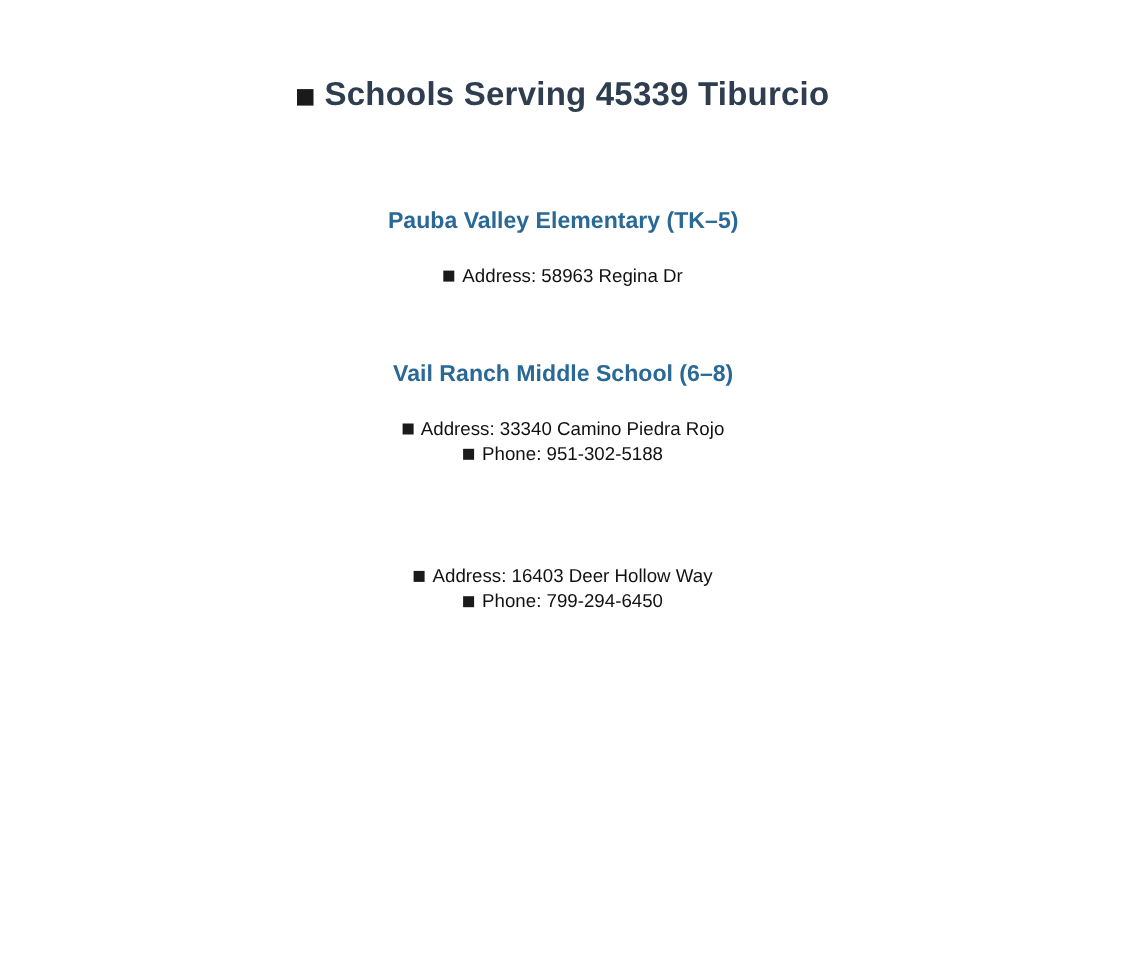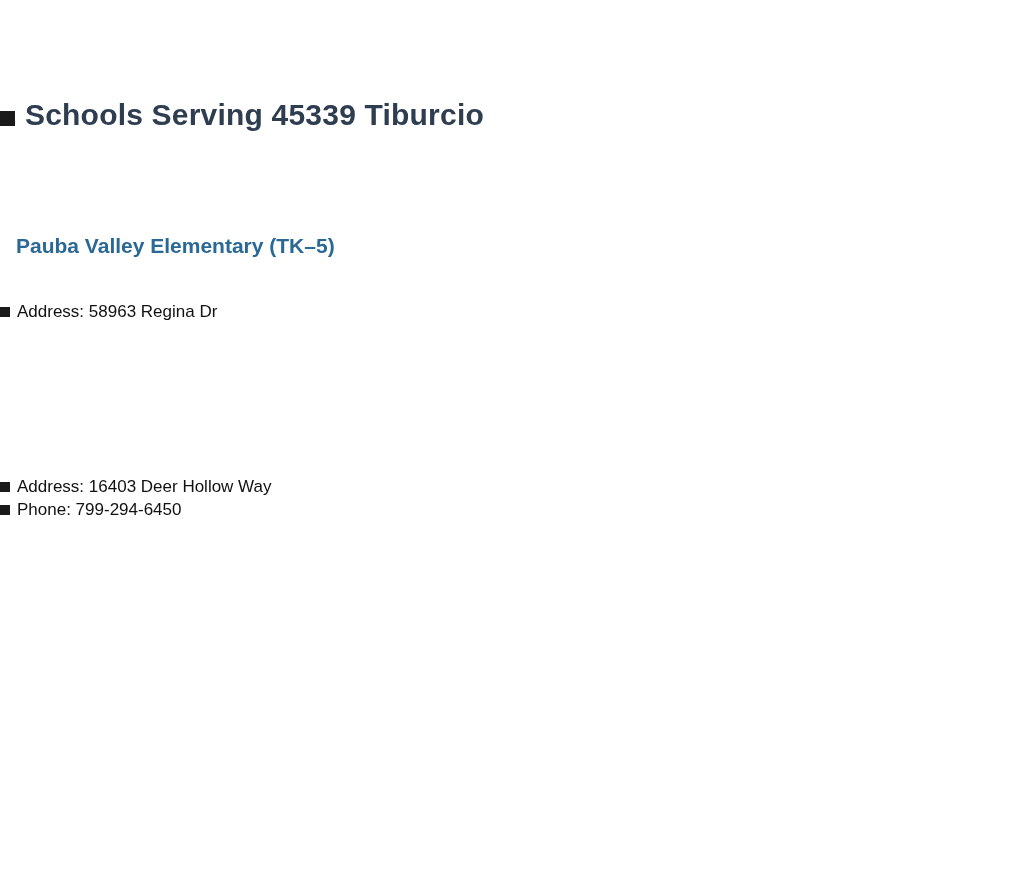--- a/index.html
+++ b/index.html
@@ -12,22 +12,22 @@
     background: #ffffff;
     font-family: "Liberation Sans", sans-serif;
     color: #000000;
     overflow: hidden;
   }
   .page {
     position: relative;
     width: 1024px;
     height: 658px;
     box-sizing: border-box;
-    padding-top: 97px;
-    text-align: left;
+    padding-top: 68px;
+    text-align: center;
   }
   .page-title {
     font-size: 30px;
     font-weight: bold;
     color: #2e3d4f;
     letter-spacing: 0.2px;
     line-height: 1.2;
     margin: 0;
   }
   .bullet-sq {
@@ -46,21 +46,21 @@
     margin-right: 7px;
     top: 0px;
   }
   .school-block {
     margin-top: 0;
   }
   .school-name {
     font-size: 21px;
     font-weight: bold;
     color: #2a6896;
-    margin: 16px;
+    margin: 0;
     line-height: 1.3;
   }
   .detail-line {
     font-size: 17px;
     color: #111111;
     line-height: 1.33;
     margin: 0;
   }
   .spacer-title-to-first { height: 83px; }
   .spacer-name-to-detail { height: 26px; }
@@ -80,20 +80,30 @@
   <div class="school-block">
     <h2 class="school-name">Pauba Valley Elementary (TK–5)</h2>
     <div class="spacer-name-to-detail"></div>
     <p class="detail-line">
       <span class="bullet-sq small"></span><span>Address: 58963 Regina Dr</span>
     </p>
   </div>
 
   <div class="spacer-block"></div>
 
+  <div class="school-block">
+    <h2 class="school-name">Vail Ranch Middle School (6–8)</h2>
+    <div class="spacer-name-to-detail"></div>
+    <p class="detail-line">
+      <span class="bullet-sq small"></span><span>Address: 33340 Camino Piedra Rojo</span>
+    </p>
+    <p class="detail-line">
+      <span class="bullet-sq small"></span><span>Phone: 951-302-5188</span>
+    </p>
+  </div>
 
   <div class="spacer-block"></div>
 
   <div class="school-block">
     <div class="spacer-name-to-detail"></div>
     <p class="detail-line">
       <span class="bullet-sq small"></span><span>Address: 16403 Deer Hollow Way</span>
     </p>
     <p class="detail-line">
       <span class="bullet-sq small"></span><span>Phone: 799-294-6450</span>

